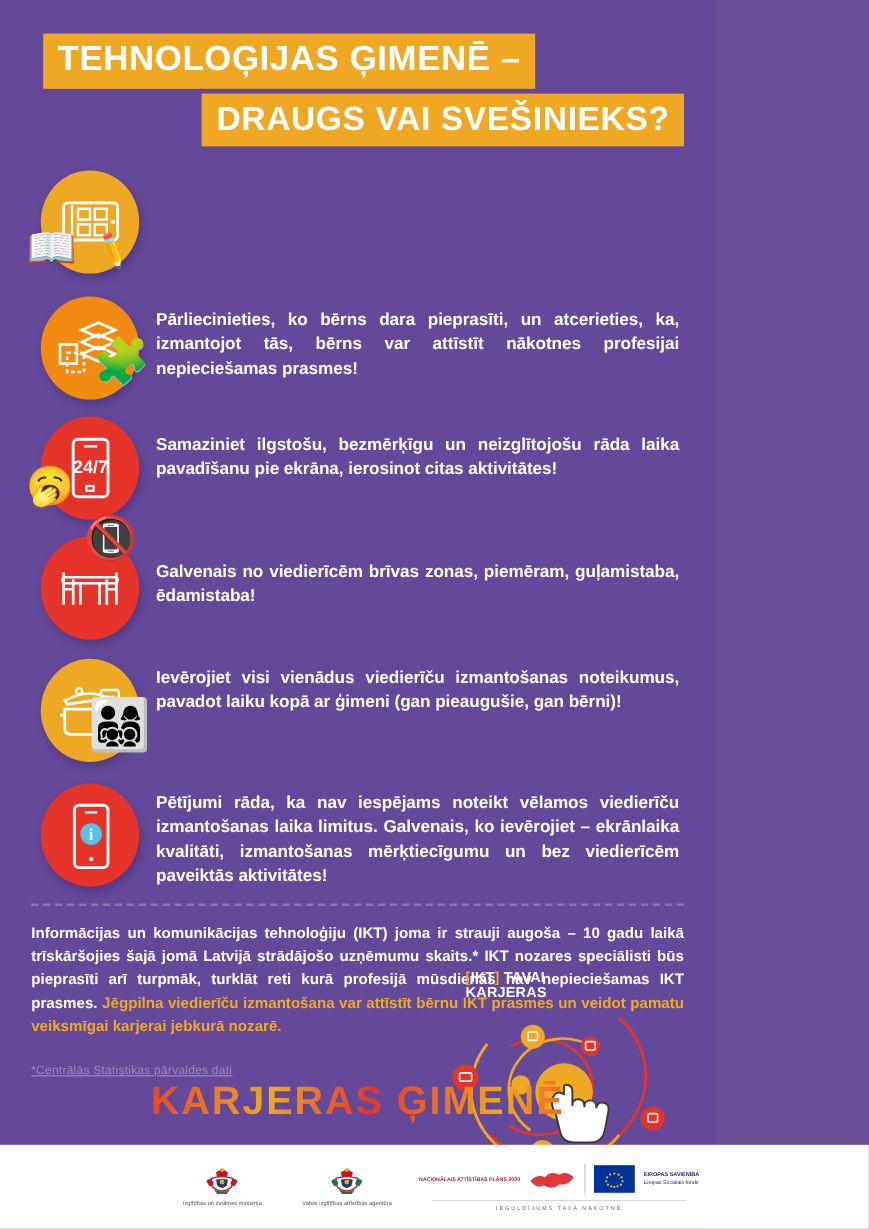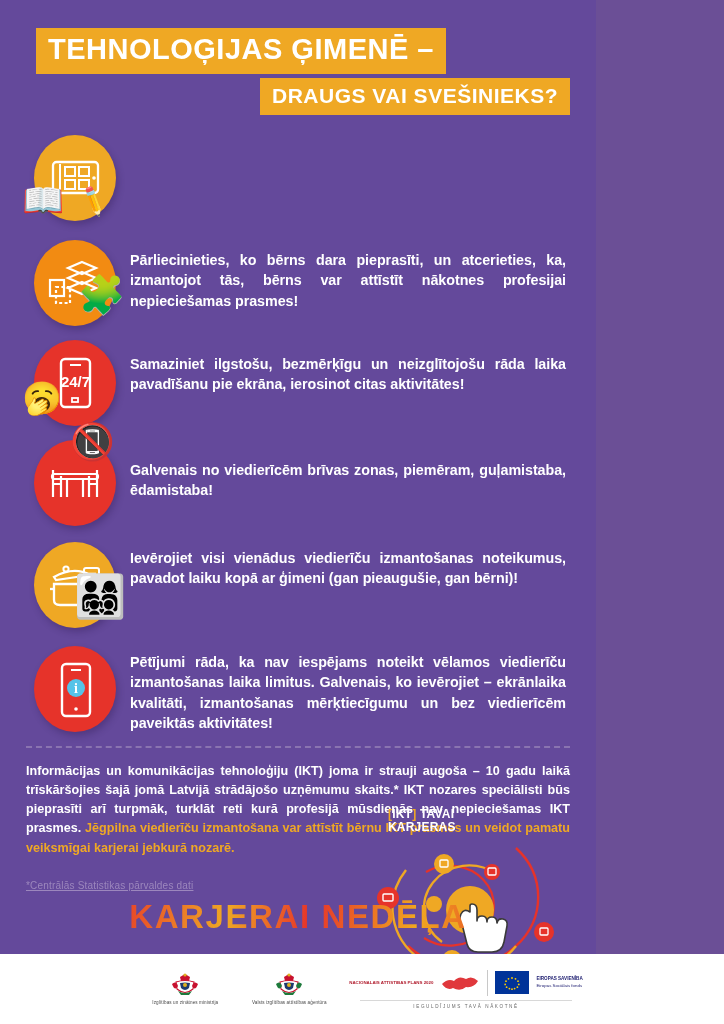--- a/index.html
+++ b/index.html
@@ -25,21 +25,21 @@
     color: #ffffff;
     font-weight: bold;
     font-size: 29px;
     letter-spacing: 0.5px;
     line-height: 1.02;
     padding: 7px 12px 9px 12px;
     white-space: nowrap;
   }
   .title-row-1 { margin-left: 10px; }
   .title-row-2 { margin-top: 4px; width: 100%; text-align: right; }
-  .title-row-2 .title-line { font-size: 21px; }
+  .title-row-2 .title-line { font-size: 28px; }
 
   
   .tips { margin-top: 14px; }
   .tip {
     display: flex;
     align-items: flex-start;
     padding: 0 26px 0 26px;
     position: relative;
   }
   .tip-icon {
@@ -318,21 +318,21 @@
       <rect x="17" y="52" width="10" height="7" rx="1" fill="none" stroke="#fff" stroke-width="1.4"></rect>
       <rect x="122" y="26" width="8" height="7" rx="1" fill="none" stroke="#fff" stroke-width="1.3"></rect>
       <rect x="174" y="86" width="8" height="7" rx="1" fill="none" stroke="#fff" stroke-width="1.3"></rect>
       <rect x="74" y="18" width="8" height="7" rx="1" fill="none" stroke="#fff" stroke-width="1.3"></rect>
       <g>
         <path d="M104 70 q-6 -4 -9 2 q-3 6 2 14 l4 16 q2 8 11 8 l14 0 q10 0 12 -10 l3 -16 q1 -6 -4 -7 q-5 -1 -6 4 q0 -6 -5 -6 q-5 0 -5 5 q0 -6 -5 -6 q-5 0 -5 5 l0 -11 q0 -6 -5 -6 q-2 0 -2 2 z" fill="#ffffff" stroke="#3a3a3a" stroke-width="1.6" stroke-linejoin="round"></path>
       </g>
     </svg>
   </div>
 
-  <div class="kn">KARJERAI NEDĒĻA</div>
+  <div class="kn">KARJERAS ĢIMENĒ</div>
 
   <div class="strip">
 
     <div class="logo-item">
       <svg width="30" height="26" viewBox="0 0 30 26">
         <path d="M15 2 L20 5 L19 9 L11 9 L10 5 Z" fill="#c8102e"></path>
         <circle cx="15" cy="3" r="1.6" fill="#e0b020"></circle>
         <path d="M6 10 q9 -3 18 0 l-1 7 q-8 7 -16 0 z" fill="#ffffff" stroke="#c8102e" stroke-width="1.1"></path>
         <path d="M10 11 q5 -1 10 0 l-1 5 q-4 4 -8 0 z" fill="#1e3a6e"></path>
         <circle cx="15" cy="13" r="2" fill="#e0b020"></circle>

